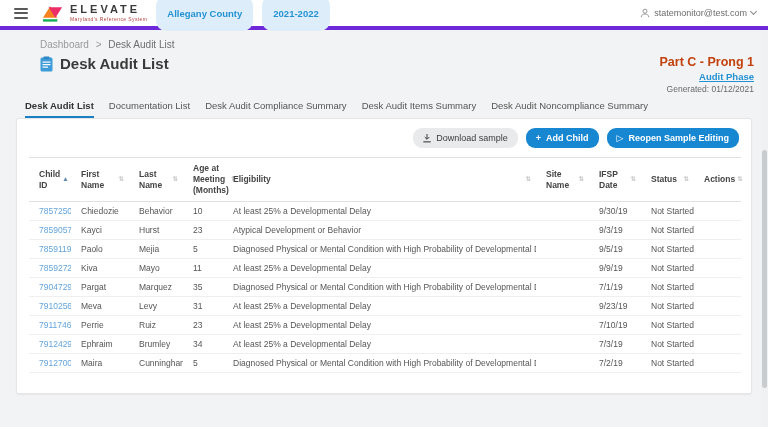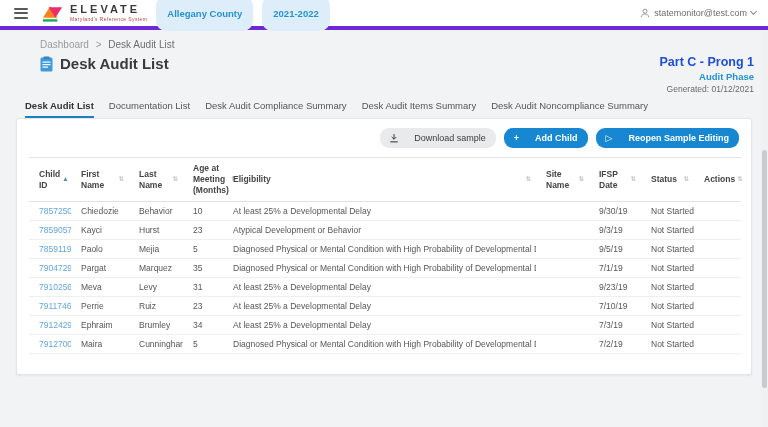--- a/index.html
+++ b/index.html
@@ -24,33 +24,33 @@
   .chev{ width:5px; height:5px; border-right:1px solid #8a8a8a; border-bottom:1px solid #8a8a8a;
     transform:rotate(45deg); margin-top:-3px;}
   
   .breadcrumb{ padding:9px 2px 0 40px; font-size:10px; color:#9a9a9a; }
   .breadcrumb .sep{ margin:0 4px; }
   .breadcrumb .current{ color:#6e6e6e; }
   .title-row{ display:flex; align-items:flex-start; padding:5px 14px 0 40px; }
   .title-left{ display:flex; align-items:center; gap:7px; }
   h1{ font-size:15px; font-weight:bold; color:#3a3a3a; }
   .meta{ margin-left:auto; text-align:right; }
-  .meta .part{ font-size:12.5px; font-weight:bold; color:#1d4ed8;padding-left:32px; }
-  .meta .phase{ font-size:9.5px; font-weight:bold; color:#2492d2; margin-top:2px; }
+  .meta .part{ font-size:12.5px; font-weight:bold; color:#c2410c;padding-left:32px; }
+  .meta .phase{ font-size:9.5px; font-weight:bold; color:#2492d2; margin-top:2px;text-decoration:underline; }
   .meta .generated{ font-size:8.5px; color:#6a6a6a; margin-top:2px; }
   
   .tabs{ display:flex; gap:15px; padding:6px 14px 0 25px; font-size:9.5px; color:#555; }
   .tab{ padding-bottom:5px; cursor:pointer; white-space:nowrap; }
   .tab.active{ color:#333; font-weight:bold; border-bottom:2px solid #1b7fc4; }
   
   .card{ margin:0 16px; background:#fff; border:1px solid #e5e5e5; border-radius:2px;
     box-shadow:0 1px 2px rgba(0,0,0,.05); padding:9px 12px 0; }
   .toolbar{ display:flex; justify-content:flex-end; gap:8px; }
   .btn{ font-size:9px; border-radius:9px; padding:5px 10px; display:inline-flex;
-    align-items:center; gap:16px; cursor:pointer; border:none; white-space:nowrap;
+    align-items:center; gap:5px; cursor:pointer; border:none; white-space:nowrap;
     font-family:inherit; }
   .btn.light{ background:#e9eaeb; color:#3c3c3c; }
   .btn.blue{ background:#1787d1; color:#fff; font-weight:bold; }
   .controls{ display:flex; align-items:center; margin-top:11px; font-size:9px; color:#555; }
   .pagesize{ display:inline-flex; align-items:center; gap:7px; border:1px solid #c9c9c9;
     border-radius:3px; padding:2.5px 6px; margin:0 7px; color:#444; cursor:pointer; background:#fff;}
   .search{ margin-left:auto; display:flex; align-items:center; gap:6px; }
   .search input{ width:102px; height:17px; border:1px solid #c9c9c9; border-radius:2px;
     font-size:9px; padding:0 4px; font-family:inherit;}
   
@@ -254,20 +254,31 @@
           <td>Paolo</td>
           <td>Mejia</td>
           <td>5</td>
           <td>Diagnosed Physical or Mental Condition with High Probability of Developmental Delay</td>
           <td></td>
           <td>9/5/19</td>
           <td>Not Started</td>
           <td></td>
         </tr>
         <tr>
+          <td><a>7859272</a></td>
+          <td>Kiva</td>
+          <td>Mayo</td>
+          <td>11</td>
+          <td>At least 25% a Developmental Delay</td>
+          <td></td>
+          <td>9/9/19</td>
+          <td>Not Started</td>
+          <td></td>
+        </tr>
+        <tr>
           <td><a>7904729</a></td>
           <td>Pargat</td>
           <td>Marquez</td>
           <td>35</td>
           <td>Diagnosed Physical or Mental Condition with High Probability of Developmental Delay</td>
           <td></td>
           <td>7/1/19</td>
           <td>Not Started</td>
           <td></td>
         </tr>

